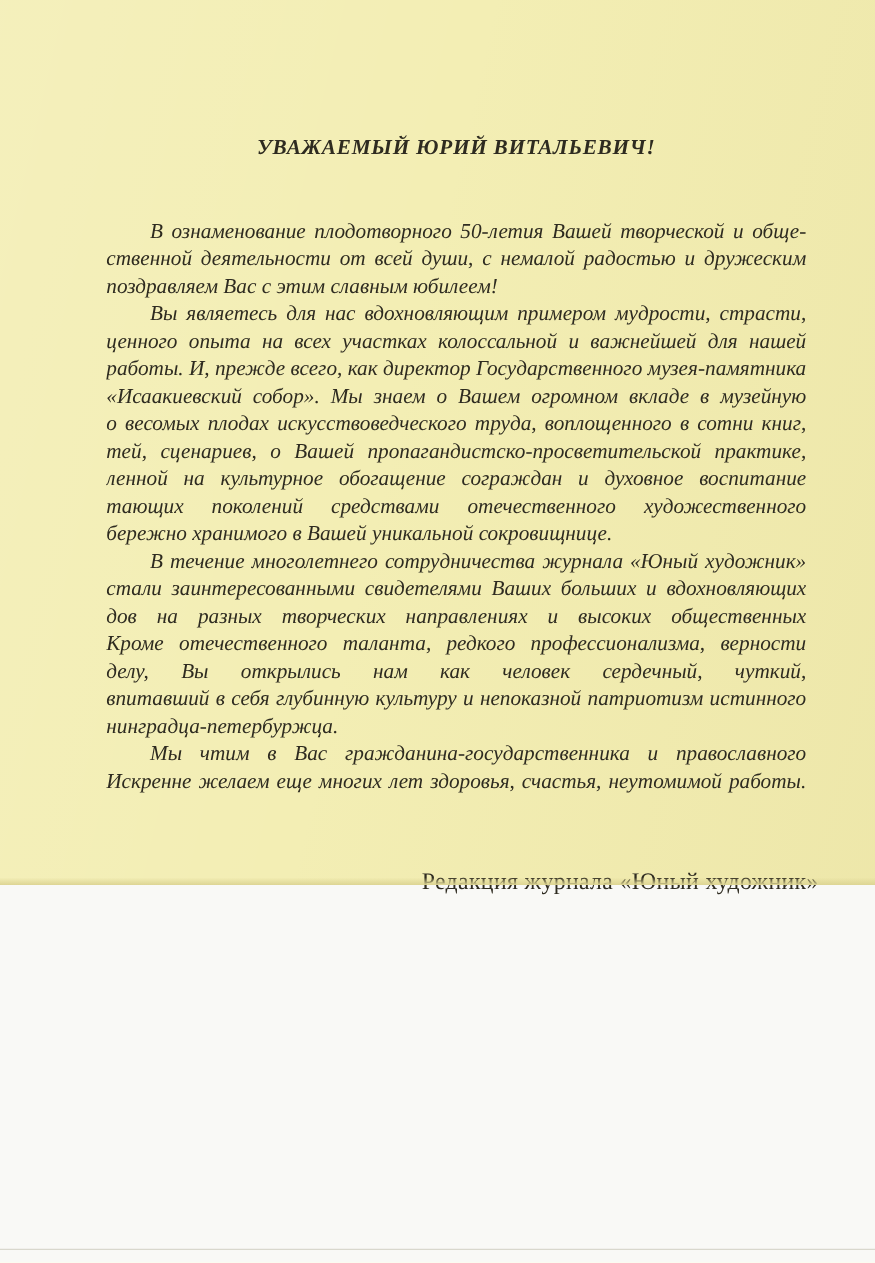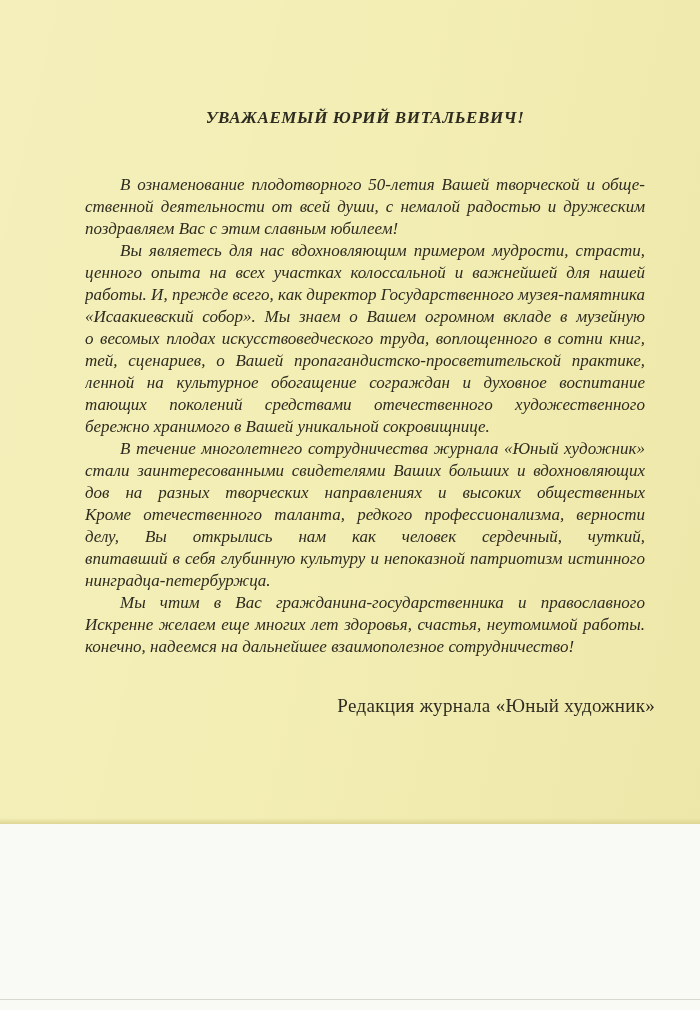--- a/index.html
+++ b/index.html
@@ -12,21 +12,21 @@
     overflow: hidden;
     font-family: "Liberation Serif", "DejaVu Serif", serif;
     background: var(--scan_bed, #f9f9f6);
   }
 
   
   .paper {
     position: absolute;
     left: 0; top: 0;
     width: 700px;
-    height: 824px;
+    height: 708px;
     background:
       linear-gradient(103deg,
         rgba(255,255,255,0.10) 0%,
         rgba(255,255,255,0.00) 45%,
         rgba(190,170,80,0.10) 100%),
       var(--paper, #f3eeb4);
   }
 
   
   .paper-bottom-edge {
@@ -112,21 +112,20 @@
         <div class="line last">бережно хранимого в Вашей уникальной сокровищнице.</div>
         <div class="line first">В течение многолетнего сотрудничества журнала «Юный художник» с му-</div>
         <div class="line">стали заинтересованными свидетелями Ваших больших и вдохновляющих тру-</div>
         <div class="line">дов на разных творческих направлениях и высоких общественных должностях.</div>
         <div class="line">Кроме отечественного таланта, редкого профессионализма, верности любимому</div>
         <div class="line">делу, Вы открылись нам как человек сердечный, чуткий, заинтересованными,</div>
         <div class="line">впитавший в себя глубинную культуру и непоказной патриотизм истинного ле-</div>
         <div class="line last">нинградца-петербуржца.</div>
         <div class="line first">Мы чтим в Вас гражданина-государственника и православного собрата.</div>
         <div class="line">Искренне желаем еще многих лет здоровья, счастья, неутомимой работы. И,</div>
-        <div class="line last">конечно, надеемся на дальнейшее взаимополезное сотрудничество!</div>
       </div>
 
     <div class="signature">Редакция журнала «Юный художник»</div>
 
     <div class="paper-bottom-edge"></div>
   </div>
 
   <div class="scan-strip"></div>
 </div>
 

